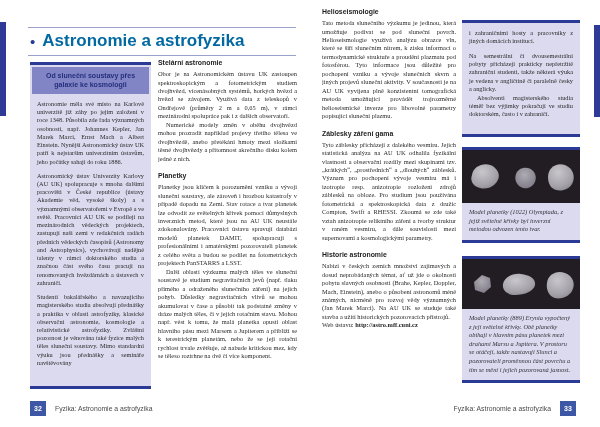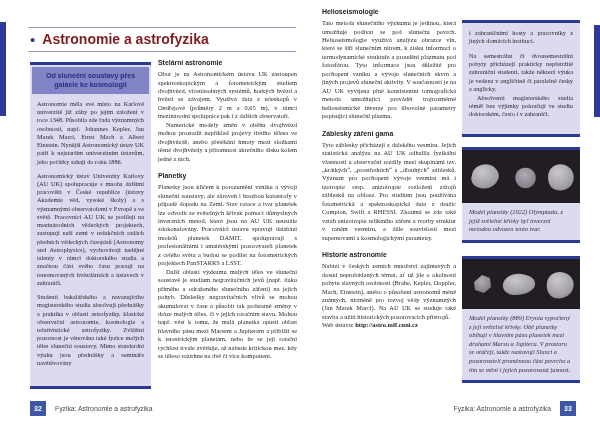--- a/index.html
+++ b/index.html
@@ -9,21 +9,21 @@
   
   .edge-bar { position:absolute; background:#2e3a96; }
   .edge-bar.left  { left:0;  top:22px; width:6px; height:94px; }
   .edge-bar.right { right:0; top:25px; width:6px; height:92px; }
 
   
   .title-area { position:absolute; left:28px; top:27px; width:268px; }
   .rule { height:1px; background:#9aa0cc; }
   .title-row { display:flex; align-items:center; padding:3px 0 4px 2px; }
   .title-bullet { color:#2b3a94; font-size:15px; line-height:1; margin-right:7px; font-family:"Liberation Sans",sans-serif; }
-  .title-text { font-family:"Liberation Sans",sans-serif; font-weight:bold; font-size:14px; color:#7f1d1d; white-space:nowrap; }
+  .title-text { font-family:"Liberation Sans",sans-serif; font-weight:bold; font-size:17px; color:#0369a1; white-space:nowrap; }
 
   
   .bodytext { font-size:6.4px; line-height:1.32; color:#2b2b2b; text-align:justify; hyphens:auto; }
   .bodytext p { margin:0; }
   .bodytext p.indent { text-indent:8px; }
   .sec-heading { font-family:"Liberation Sans",sans-serif; font-weight:bold; font-size:6.9px; color:#1d1d1d; margin:0 0 3px 0; }
   .sec { margin-top:8px; }
   .sec.first { margin-top:0; }
 
   

